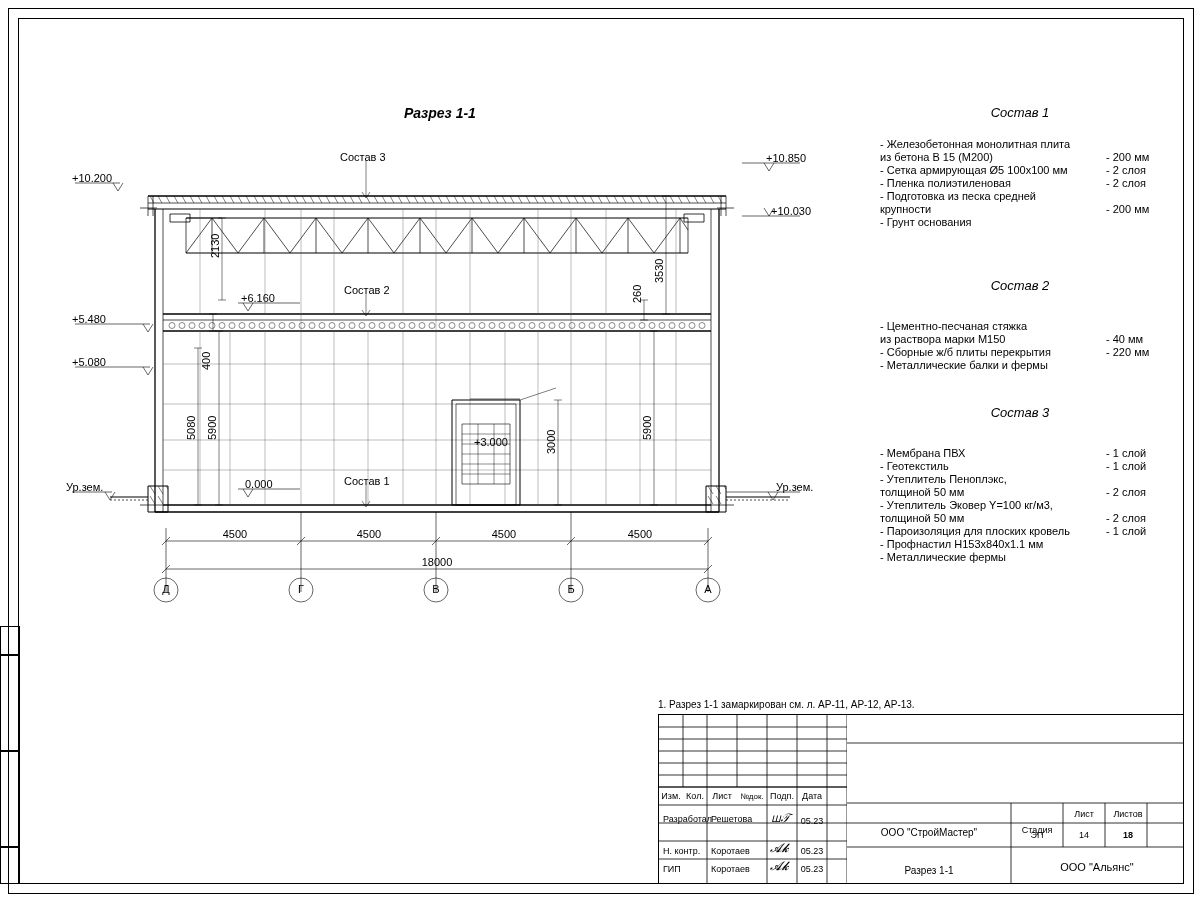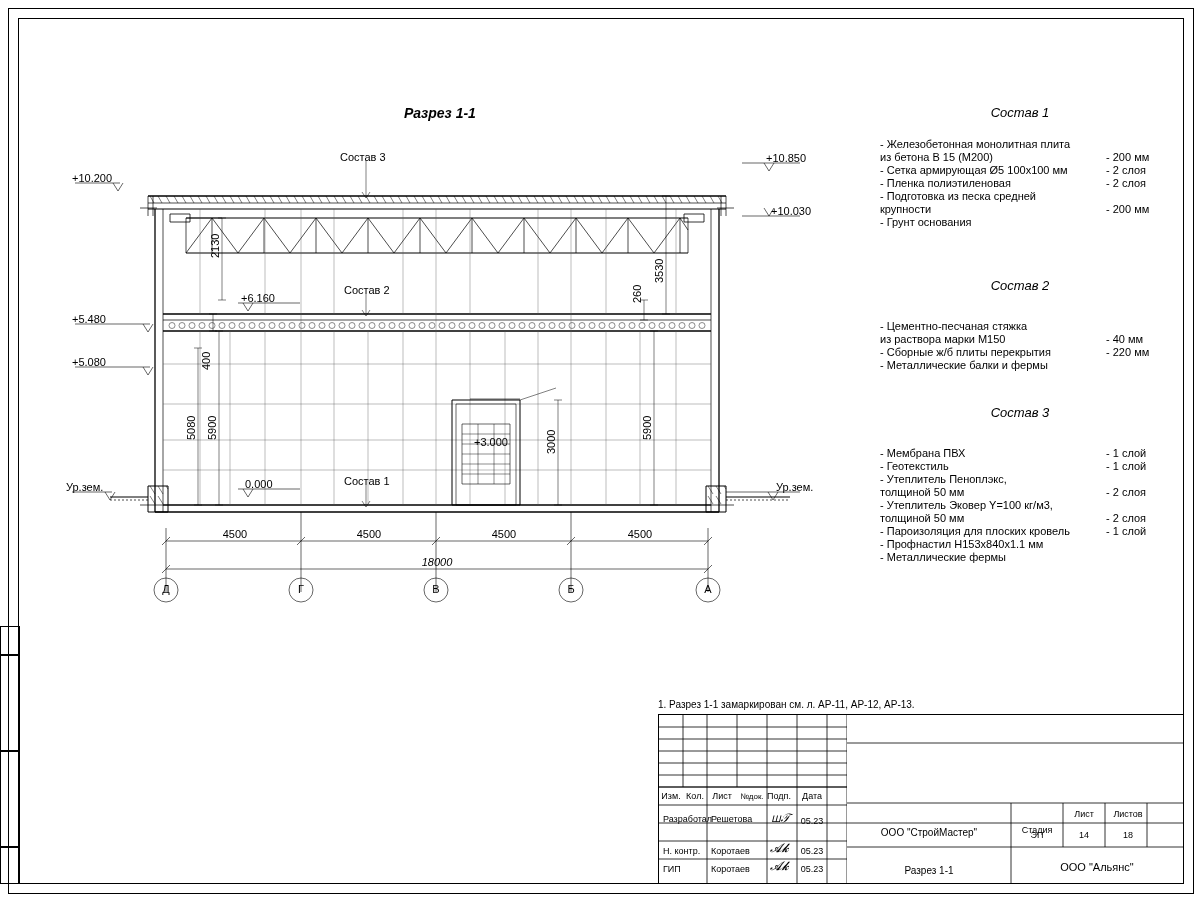--- a/index.html
+++ b/index.html
@@ -257,21 +257,21 @@
 <div class="t" style="left:200px;top:370px;transform:rotate(-90deg);transform-origin:left top;">400</div>
 <div class="t" style="left:185px;top:440px;transform:rotate(-90deg);transform-origin:left top;">5080</div>
 <div class="t" style="left:206px;top:440px;transform:rotate(-90deg);transform-origin:left top;">5900</div>
 <div class="t" style="left:641px;top:440px;transform:rotate(-90deg);transform-origin:left top;">5900</div>
 <div class="t" style="left:545px;top:454px;transform:rotate(-90deg);transform-origin:left top;">3000</div>
 
 <div class="t ctr" style="left:210px;top:528px;width:50px;">4500</div>
 <div class="t ctr" style="left:344px;top:528px;width:50px;">4500</div>
 <div class="t ctr" style="left:479px;top:528px;width:50px;">4500</div>
 <div class="t ctr" style="left:615px;top:528px;width:50px;">4500</div>
-<div class="t ctr" style="left:407px;top:556px;width:60px;font-style:italic;">18000</div>
+<div class="t ctr" style="left:407px;top:556px;width:60px;">18000</div>
 
 <div class="t ctr" style="left:154px;top:583px;width:24px;">Д</div>
 <div class="t ctr" style="left:289px;top:583px;width:24px;">Г</div>
 <div class="t ctr" style="left:424px;top:583px;width:24px;">В</div>
 <div class="t ctr" style="left:559px;top:583px;width:24px;">Б</div>
 <div class="t ctr" style="left:696px;top:583px;width:24px;">А</div>
 
 <div class="abs" style="left:880px;top:105px;width:300px;">
   <div class="comp-title ctr" style="width:280px;">Состав 1</div>
   <div style="height:18px;"></div>
@@ -378,21 +378,21 @@
       <path d="M0 72 H188 M0 90 H188 M0 108 H188 M0 126 H188 M0 144 H188"></path>
       <path d="M48 72 V168 M108 72 V168 M138 72 V168 M168 72 V168"></path>
       <path d="M188 0 V168"></path>
     </g>
   </svg>
 
   <div class="tb abs ctr" style="left:0;top:76px;width:24px;">Изм.</div>
   <div class="tb abs ctr" style="left:24px;top:76px;width:24px;">Кол.</div>
   <div class="tb abs ctr" style="left:48px;top:76px;width:30px;">Лист</div>
   <div class="tb8 abs ctr" style="left:78px;top:77px;width:30px;">№док.</div>
-  <div class="tb abs ctr" style="left:108px;top:76px;width:18px;">Подп.</div>
+  <div class="tb abs ctr" style="left:108px;top:76px;width:30px;">Подп.</div>
   <div class="tb abs ctr" style="left:138px;top:76px;width:30px;">Дата</div>
 
   <div class="tb abs" style="left:4px;top:99px;">Разработал</div>
   <div class="tb abs" style="left:52px;top:99px;">Решетова</div>
   <div class="tb abs ctr" style="left:138px;top:101px;width:30px;">05.23</div>
   <div class="sig abs" style="left:112px;top:94px;">ꟺ𝒯</div>
 
   <div class="tb abs" style="left:4px;top:131px;">Н. контр.</div>
   <div class="tb abs" style="left:52px;top:131px;">Коротаев</div>
   <div class="tb abs ctr" style="left:138px;top:131px;width:30px;">05.23</div>
@@ -418,16 +418,16 @@
 
   <div class="tb abs ctr" style="left:188px;top:112px;width:164px;font-size:10px;">ООО "СтройМастер"</div>
   <div class="tb abs ctr" style="left:188px;top:150px;width:164px;font-size:10px;">Разрез 1-1</div>
 
   <div class="tb abs ctr" style="left:352px;top:94px;width:52px;margin-top:16px;">Стадия</div>
   <div class="tb abs ctr" style="left:404px;top:94px;width:42px;">Лист</div>
   <div class="tb abs ctr" style="left:446px;top:94px;width:46px;">Листов</div>
 
   <div class="tb abs ctr" style="left:352px;top:115px;width:52px;">ЭП</div>
   <div class="tb abs ctr" style="left:404px;top:115px;width:42px;">14</div>
-  <div class="tb abs ctr" style="left:446px;top:115px;width:46px;">18</div>
+  <div class="tb abs ctr" style="left:446px;top:115px;width:46px;font-weight:bold;">18</div>
 
   <div class="tb abs ctr" style="left:352px;top:146px;width:172px;font-size:11px;">ООО "Альянс"</div>
 </div>
 
 </body></html>

